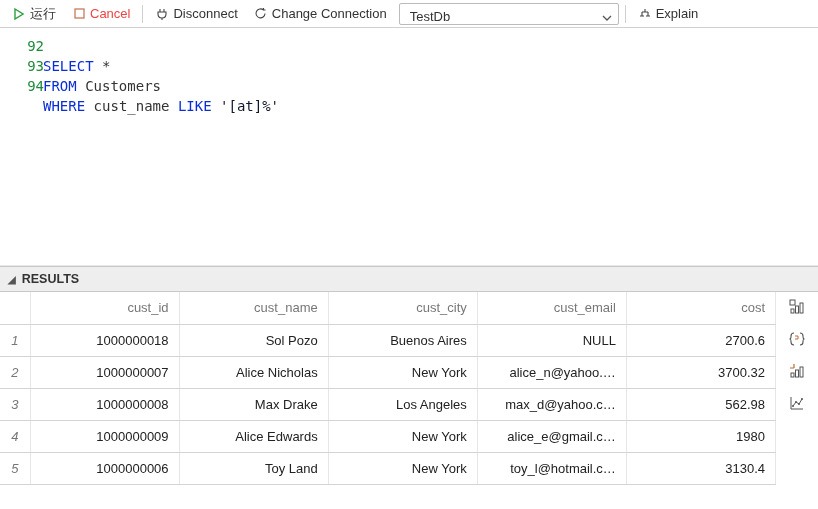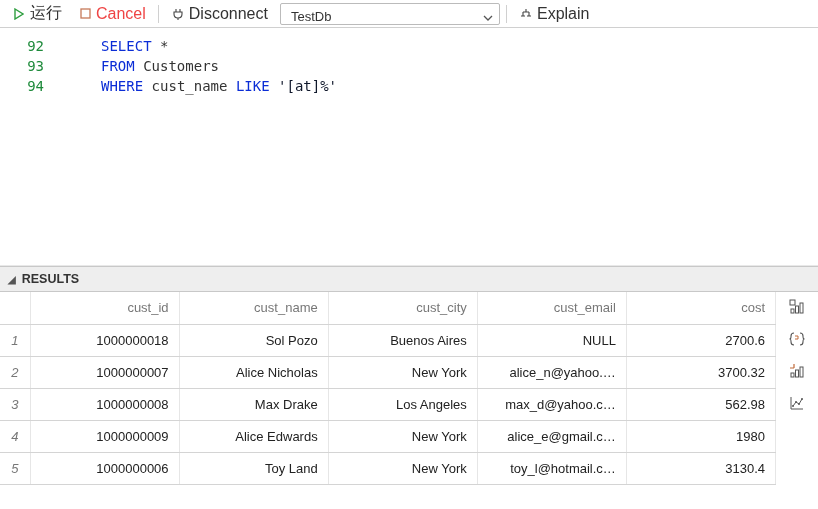--- a/index.html
+++ b/index.html
@@ -18,21 +18,21 @@
     height: 28px;
     border-bottom: 1px solid #d0d0d0;
     padding: 0 6px;
     gap: 4px;
   }
   .tb-btn {
     display: inline-flex;
     align-items: center;
     gap: 4px;
     padding: 2px 6px;
-    font-size: 16px;
+    font-size: 13px;
     color: #333;
     cursor: pointer;
     white-space: nowrap;
     background: none;
     border: none;
   }
   .tb-btn .ic { display: inline-flex; align-items: center; justify-content: center; width: 14px; height: 14px; }
   .tb-sep { width: 1px; height: 18px; background: #d0d0d0; margin: 0 2px; }
   .db-select {
     display: flex;
@@ -50,21 +50,21 @@
   .db-select .chev { color: #555; }
 
   .editor {
     font-family: "Menlo", "Consolas", monospace;
     font-size: 14px;
     padding: 8px 0 0 0;
     height: 238px;
     border-bottom: 1px solid #e8e8e8;
     overflow: hidden;
   }
-  .line { display: flex; height: 20px; line-height: 20px; }
+  .line { display: flex; height: 20px; line-height: 20px; flex-direction: column; }
   .gutter {
     width: 58px;
     text-align: right;
     padding-right: 14px;
     color: #1e8a3b;
     user-select: none;
   }
   .code { white-space: pre; margin-left: 43px; }
   .kw { color: #0b2dd6; }
   .op { color: #333; }
@@ -157,20 +157,28 @@
     <span>Cancel</span>
   </button>
   <span class="tb-sep"></span>
   <button class="tb-btn">
     <span class="ic">
       <svg width="12" height="12" viewBox="0 0 12 12">
           <path d="M4 1 L4 4 M8 1 L8 4 M2 4 L10 4 L10 6 Q10 10 6 10 Q2 10 2 6 Z M6 10 L6 12" fill="none" stroke="#444" stroke-width="1.1"></path>
         </svg>
     </span>
     <span>Disconnect</span>
+  </button>
+  <button class="tb-btn">
+    <span class="ic">
+      <svg width="13" height="13" viewBox="0 0 13 13">
+          <path d="M11 6.5 A4.5 4.5 0 1 1 9.5 3 M9.5 1 L9.5 3 L11.5 3" fill="none" stroke="#444" stroke-width="1.1"></path>
+        </svg>
+    </span>
+    <span>Change Connection</span>
   </button>
   <div class="db-select">
     <span>TestDb</span>
     <span class="chev">
       <svg width="10" height="6" viewBox="0 0 10 6">
           <path d="M1 1 L5 5 L9 1" fill="none" stroke="#555" stroke-width="1.3"></path>
         </svg>
     </span>
   </div>
   <span class="tb-sep"></span>

